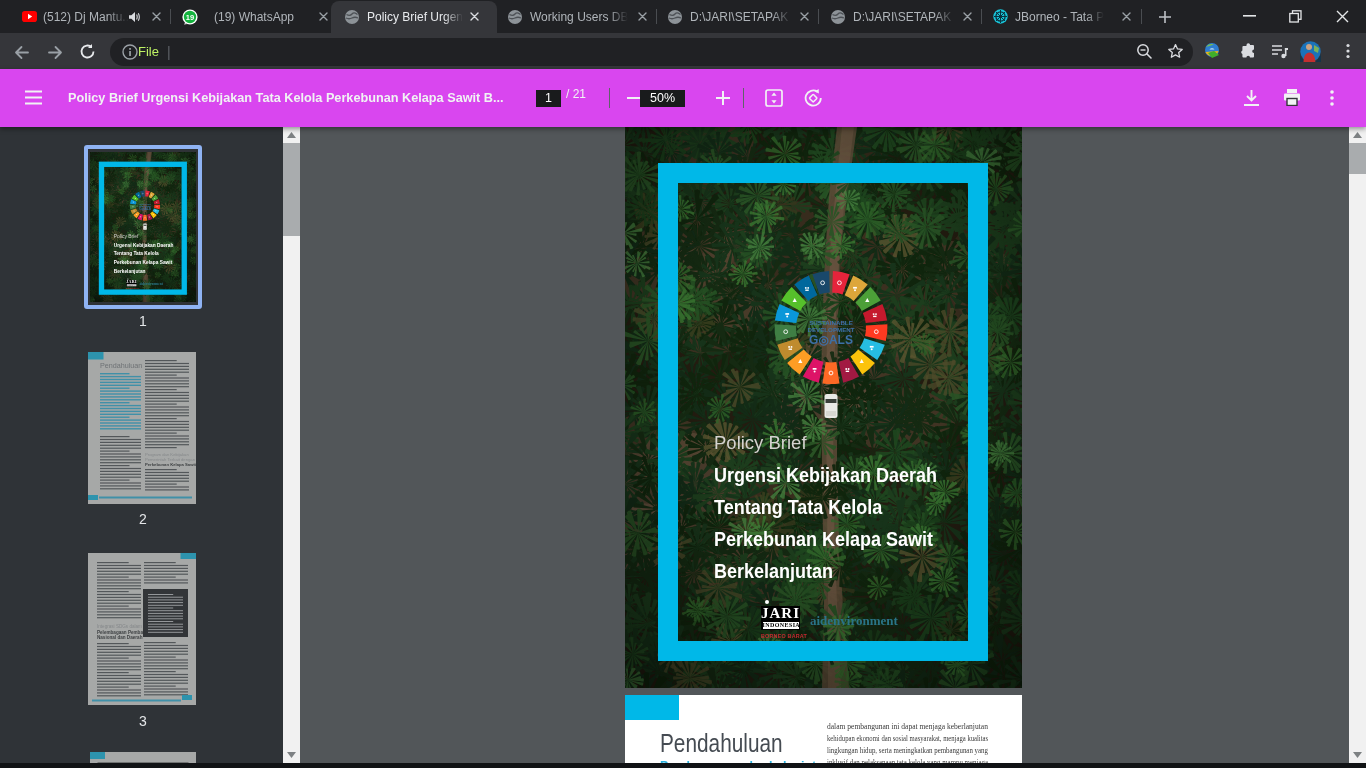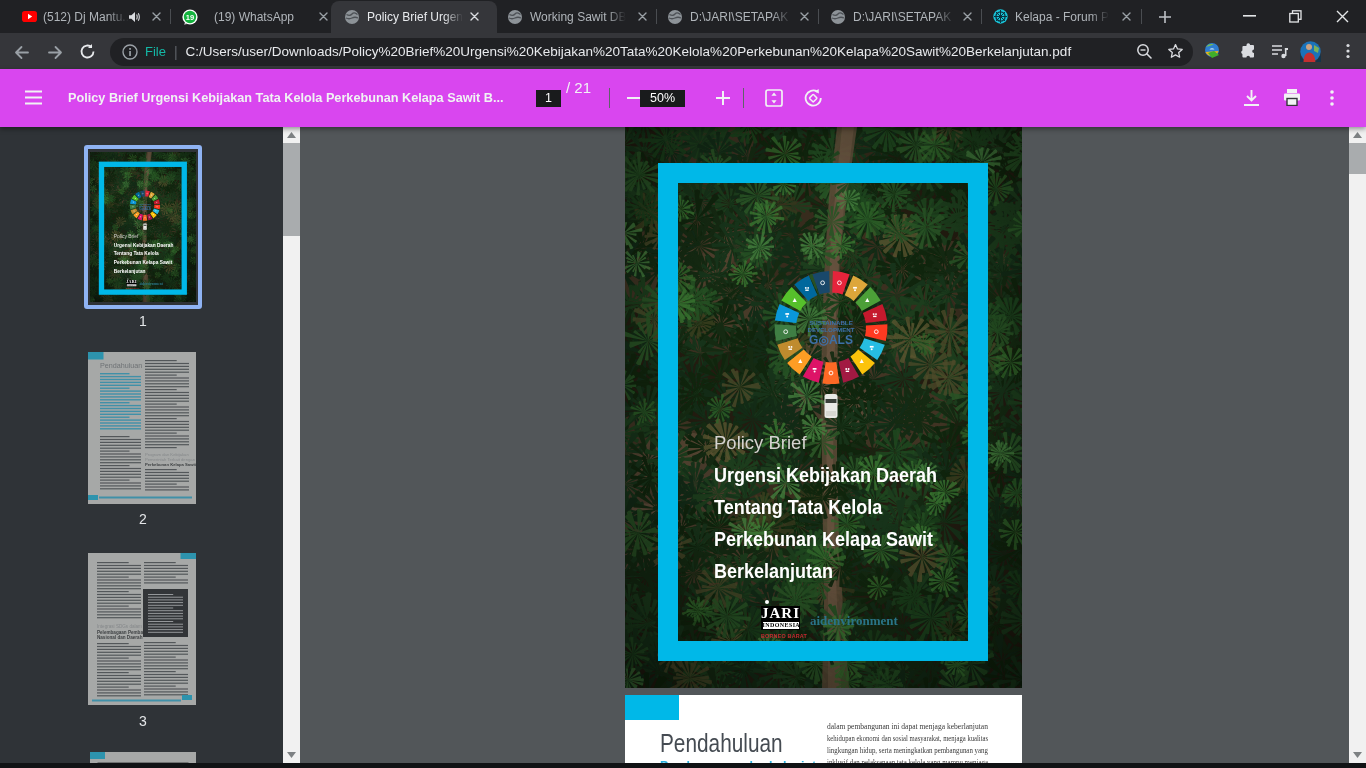--- a/index.html
+++ b/index.html
@@ -65,21 +65,21 @@
       <span class="ttl" style="-webkit-mask-image:linear-gradient(90deg,#000 80%,transparent)">Policy Brief Urgensi</span>
     </div>
 <svg class="abs" style="left:469px;top:11px" width="11" height="11" viewBox="0 0 11 11">
 <path d="M2 2L9 9M9 2L2 9" stroke="#dadce0" stroke-width="1.4" stroke-linecap="round"></path>
     </svg>
 <svg class="abs" style="left:508px;top:10px" width="14" height="14" viewBox="0 0 14 14">
 <circle cx="7" cy="7" r="7" fill="#8d9398"></circle>
 <path d="M1.5 4.5 Q5 6.5 7 4 T12.5 4.5 M1 8 Q4 9.5 7 8 T13 8" stroke="#4d5156" stroke-width="1.3" fill="none"></path>
 </svg>
 <div class="tab" style="left:530px;width:100px">
-      <span class="ttl" style="-webkit-mask-image:linear-gradient(90deg,#000 80%,transparent)">Working Sawit DB</span>
+      <span class="ttl" style="-webkit-mask-image:linear-gradient(90deg,#000 80%,transparent)">Working Users DB</span>
     </div>
 <svg class="abs" style="left:637px;top:11px" width="11" height="11" viewBox="0 0 11 11">
 <path d="M2 2L9 9M9 2L2 9" stroke="#9aa0a6" stroke-width="1.4" stroke-linecap="round"></path>
     </svg>
 <div class="tabsep" style="left:656px"></div>
 <svg class="abs" style="left:668px;top:10px" width="14" height="14" viewBox="0 0 14 14">
 <circle cx="7" cy="7" r="7" fill="#8d9398"></circle>
 <path d="M1.5 4.5 Q5 6.5 7 4 T12.5 4.5 M1 8 Q4 9.5 7 8 T13 8" stroke="#4d5156" stroke-width="1.3" fill="none"></path>
 </svg>
 <div class="tab" style="left:690px;width:102px">
@@ -99,21 +99,21 @@
 <svg class="abs" style="left:962px;top:11px" width="11" height="11" viewBox="0 0 11 11">
 <path d="M2 2L9 9M9 2L2 9" stroke="#9aa0a6" stroke-width="1.4" stroke-linecap="round"></path>
     </svg>
 <div class="tabsep" style="left:981px"></div>
 <svg class="abs" style="left:993px;top:9px" width="15" height="15" viewBox="0 0 15 15">
 <circle cx="7.5" cy="7.5" r="7.2" fill="#18c4d8"></circle>
 <circle cx="7.5" cy="7.5" r="4.6" fill="none" stroke="#0a3340" stroke-width="1.3"></circle>
 <path d="M7.5 1v13M1 7.5h13M3 3l9 9M12 3l-9 9" stroke="#0a3340" stroke-width="1"></path>
     </svg>
 <div class="tab" style="left:1015px;width:102px">
-      <span class="ttl" style="-webkit-mask-image:linear-gradient(90deg,#000 80%,transparent)">Kelapa - Forum P</span>
+      <span class="ttl" style="-webkit-mask-image:linear-gradient(90deg,#000 80%,transparent)">JBorneo - Tata P</span>
     </div>
 <svg class="abs" style="left:1121px;top:11px" width="11" height="11" viewBox="0 0 11 11">
 <path d="M2 2L9 9M9 2L2 9" stroke="#9aa0a6" stroke-width="1.4" stroke-linecap="round"></path>
     </svg>
 <div class="tabsep" style="left:1141px"></div>
 <svg class="abs" style="left:1158px;top:10px" width="14" height="14" viewBox="0 0 14 14">
 <path d="M7 1v12M1 7h12" stroke="#bdc1c6" stroke-width="1.6"></path>
     </svg>
 <svg class="abs" style="left:1243px;top:15px" width="13" height="2" viewBox="0 0 13 2">
       <rect width="13" height="1.6" fill="#e4e6e8"></rect>
@@ -136,23 +136,22 @@
 <svg class="abs" style="left:79px;top:43px" width="17" height="17" viewBox="0 0 17 17">
 <path d="M14.5 8.5 A6 6 0 1 1 12.7 4.2" stroke="#e8eaed" stroke-width="1.8" fill="none"></path>
 <path d="M13 1v4h-4z" fill="#e8eaed"></path>
   </svg>
 <div id="urlpill">
 <svg style="margin-left:12px" width="16" height="16" viewBox="0 0 16 16">
 <circle cx="8" cy="8" r="7" fill="none" stroke="#9aa0a6" stroke-width="1.4"></circle>
 <rect x="7.2" y="7" width="1.7" height="5" fill="#9aa0a6"></rect>
       <rect x="7.2" y="4" width="1.7" height="1.8" fill="#9aa0a6"></rect>
     </svg>
-<span style="margin-left:7px;font-size:13px;color:#14b8a6">File</span>
+<span style="font-size:13px;color:#bef264">File</span>
 <span style="margin:0 8px;color:#5f6368;font-size:14px">|</span>
-<span style="font-size:13.5px;color:#e8eaed;white-space:nowrap">C:/Users/user/Downloads/Policy%20Brief%20Urgensi%20Kebijakan%20Tata%20Kelola%20Perkebunan%20Kelapa%20Sawit%20Berkelanjutan.pdf</span>
 </div>
 <svg class="abs" style="left:1136px;top:43px" width="17" height="17" viewBox="0 0 17 17">
 <circle cx="7" cy="7" r="5.2" fill="none" stroke="#dadce0" stroke-width="1.5"></circle>
 <path d="M11 11L15 15" stroke="#dadce0" stroke-width="1.6" stroke-linecap="round"></path>
 <path d="M4.5 7h5" stroke="#dadce0" stroke-width="1.4"></path>
   </svg>
 <svg class="abs" style="left:1167px;top:43px" width="17" height="17" viewBox="0 0 17 17">
 <path d="M8.5 1.6l2 4.3 4.7.5-3.5 3.2.95 4.6-4.15-2.35L4.35 14.2l.95-4.6L1.8 6.4l4.7-.5z" fill="none" stroke="#dadce0" stroke-width="1.3" stroke-linejoin="round"></path>
   </svg>
 <svg class="abs" style="left:1203px;top:42px" width="19" height="19" viewBox="0 0 19 19">
@@ -182,21 +181,21 @@
 <circle cx="8" cy="2.5" r="1.6" fill="#dadce0"></circle>
     <circle cx="8" cy="8" r="1.6" fill="#dadce0"></circle>
     <circle cx="8" cy="13.5" r="1.6" fill="#dadce0"></circle>
   </svg>
 <div id="pdftb">
 <svg class="abs" style="left:25px;top:21px" width="17" height="15" viewBox="0 0 17 15">
 <path d="M0 1.5h17M0 7.5h17M0 13.5h17" stroke="#f1f3f4" stroke-width="2.2"></path>
     </svg>
 <div class="abs" style="left:68px;top:21px;font-size:13.5px;font-weight:bold;color:#f1f3f4;transform:scaleX(0.94);transform-origin:0 0;white-space:nowrap">Policy Brief Urgensi Kebijakan Tata Kelola Perkebunan Kelapa Sawit B...</div>
 <div class="tbbox" style="left:536px;top:21px;width:25px;height:17px;line-height:17px">1</div>
-<div class="abs" style="left:566px;top:10px;font-size:15px;color:#f1f3f4">/ 21</div>
+<div class="abs" style="left:566px;top:18px;font-size:12px;color:#f1f3f4">/ 21</div>
 <div class="abs" style="left:609px;top:19px;width:1px;height:20px;background:#5f6368"></div>
 <div class="abs" style="left:627px;top:28px;width:13px;height:2px;background:#f1f3f4"></div>
 <div class="tbbox" style="left:640px;top:21px;width:45px;height:17px;line-height:17px">50%</div>
 <svg class="abs" style="left:716px;top:22px" width="14" height="14" viewBox="0 0 14 14">
       <path d="M7 0v14M0 7h14" stroke="#f1f3f4" stroke-width="2"></path>
     </svg>
 <div class="abs" style="left:743px;top:19px;width:1px;height:20px;background:#5f6368"></div>
 <svg class="abs" style="left:765px;top:20px" width="18" height="18" viewBox="0 0 18 18">
 <rect x="1" y="1" width="16" height="16" rx="2" fill="none" stroke="#f1f3f4" stroke-width="1.7"></rect>
 <path d="M9 3.4l2.6 3.4H6.4zM9 14.6l2.6-3.4H6.4z" fill="#f1f3f4"></path>

